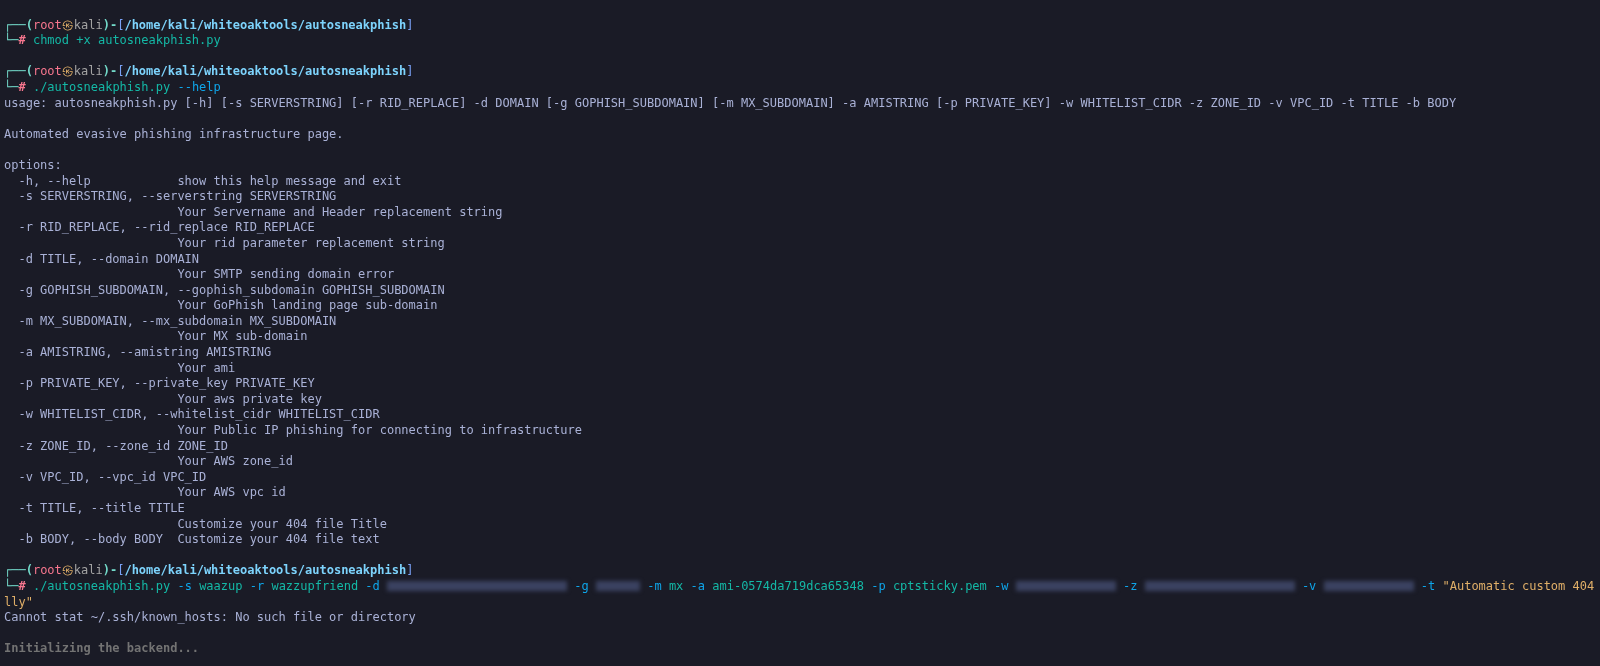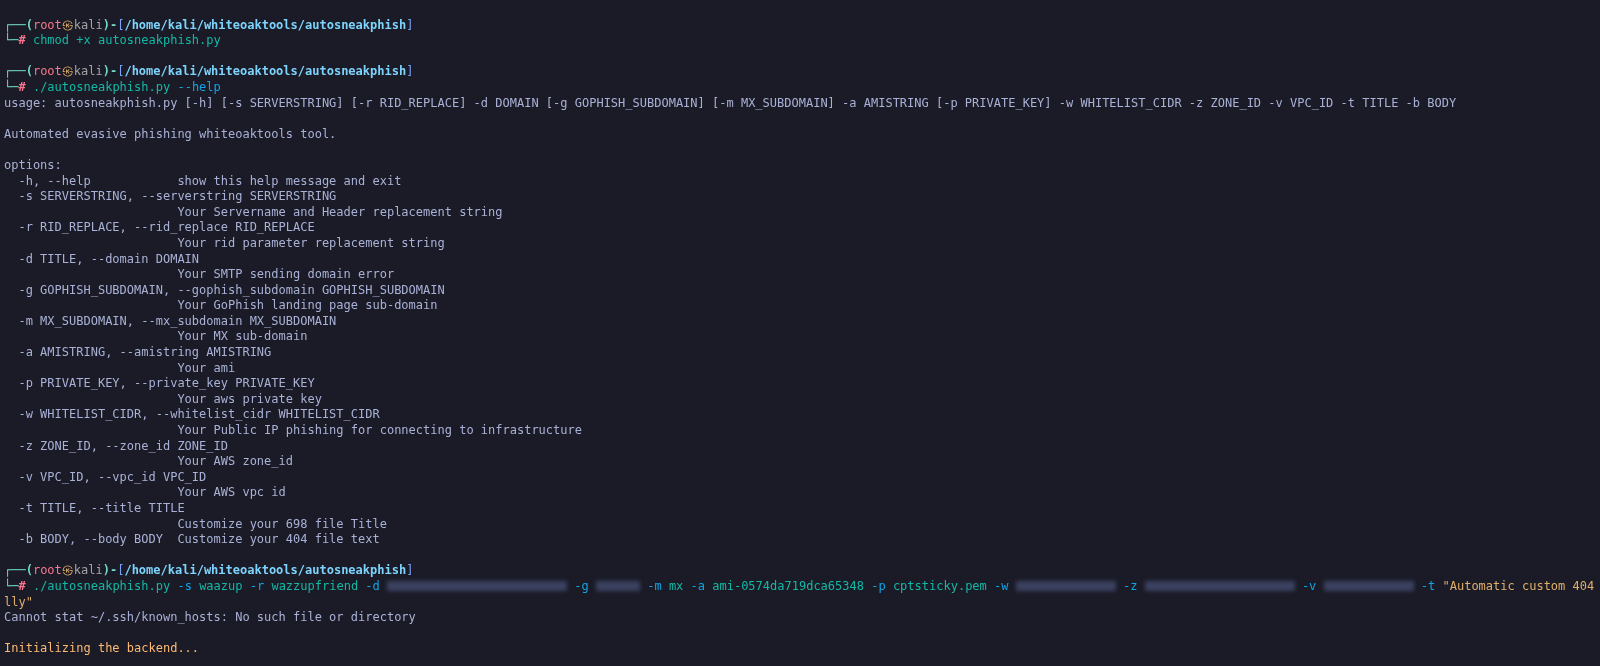--- a/index.html
+++ b/index.html
@@ -6,36 +6,36 @@
   .term{padding:2px 4px;white-space:pre}
   .p-user{color:#f7768e}
   .p-at  {color:#e0af68}
   .p-host{color:#a3a3a3}
   .p-brk {color:#73daca;font-weight:bold}
   .p-slb {color:#7aa2f7}
   .p-path{color:#7dd3fc;font-weight:bold}
   .p-dol {color:#f7768e;font-weight:bold}
   .cmd   {color:#14b8a6}
   .flag  {color:#0ea5e9}
-  .bold  {font-weight:normal;color:#fdba74}
+  .bold  {font-weight:bold;color:#737373}
   .quote {color:#e0af68}
   .redact{display:inline-block;height:10px;background:#3b4261;vertical-align:middle;filter:blur(2px)}
 </style>
 </head>
 <body>
 
 <div class="term">
 <span><span class="p-brk">┌──(</span><span class="p-user">root</span><span class="p-at">㉿</span><span class="p-host">kali</span><span class="p-brk">)-</span><span class="p-slb">[</span><span class="p-path">/home/kali/whiteoaktools/autosneakphish</span><span class="p-slb">]</span></span>
 <span><span class="p-brk">└─</span><span class="p-dol">#</span> <span class="cmd">chmod +x autosneakphish.py</span></span>
 
 <span><span class="p-brk">┌──(</span><span class="p-user">root</span><span class="p-at">㉿</span><span class="p-host">kali</span><span class="p-brk">)-</span><span class="p-slb">[</span><span class="p-path">/home/kali/whiteoaktools/autosneakphish</span><span class="p-slb">]</span></span>
 <span><span class="p-brk">└─</span><span class="p-dol">#</span> <span class="cmd">./autosneakphish.py</span> <span class="flag">--help</span></span>
 <span>usage: autosneakphish.py [-h] [-s SERVERSTRING] [-r RID_REPLACE] -d DOMAIN [-g GOPHISH_SUBDOMAIN] [-m MX_SUBDOMAIN] -a AMISTRING [-p PRIVATE_KEY] -w WHITELIST_CIDR -z ZONE_ID -v VPC_ID -t TITLE -b BODY</span>
 
-<span>Automated evasive phishing whiteoaktools tool.</span>
+<span>Automated evasive phishing infrastructure page.</span>
 
 <span>options:</span>
 <span>  -h, --help            show this help message and exit</span>
 <span>  -s SERVERSTRING, --serverstring SERVERSTRING</span>
 <span>                        Your Servername and Header replacement string</span>
 <span>  -r RID_REPLACE, --rid_replace RID_REPLACE</span>
 <span>                        Your rid parameter replacement string</span>
 <span>  -d TITLE, --domain DOMAIN</span>
 <span>                        Your SMTP sending domain error</span>
 <span>  -g GOPHISH_SUBDOMAIN, --gophish_subdomain GOPHISH_SUBDOMAIN</span>
@@ -46,21 +46,21 @@
 <span>                        Your ami</span>
 <span>  -p PRIVATE_KEY, --private_key PRIVATE_KEY</span>
 <span>                        Your aws private key</span>
 <span>  -w WHITELIST_CIDR, --whitelist_cidr WHITELIST_CIDR</span>
 <span>                        Your Public IP phishing for connecting to infrastructure</span>
 <span>  -z ZONE_ID, --zone_id ZONE_ID</span>
 <span>                        Your AWS zone_id</span>
 <span>  -v VPC_ID, --vpc_id VPC_ID</span>
 <span>                        Your AWS vpc id</span>
 <span>  -t TITLE, --title TITLE</span>
-<span>                        Customize your 698 file Title</span>
+<span>                        Customize your 404 file Title</span>
 <span>  -b BODY, --body BODY  Customize your 404 file text</span>
 
 <span><span class="p-brk">┌──(</span><span class="p-user">root</span><span class="p-at">㉿</span><span class="p-host">kali</span><span class="p-brk">)-</span><span class="p-slb">[</span><span class="p-path">/home/kali/whiteoaktools/autosneakphish</span><span class="p-slb">]</span></span>
 <span><span class="p-brk">└─</span><span class="p-dol">#</span> <span class="cmd">./autosneakphish.py</span> <span class="flag">-s</span> <span class="cmd">waazup</span> <span class="flag">-r</span> <span class="cmd">wazzupfriend</span> <span class="flag">-d</span> <span class="redact" style="width:180px"></span> <span class="flag">-g</span> <span class="redact" style="width:44px"></span> <span class="flag">-m</span> <span class="cmd">mx</span> <span class="flag">-a</span> <span class="cmd">ami-0574da719dca65348</span> <span class="flag">-p</span> <span class="cmd">cptsticky.pem</span> <span class="flag">-w</span> <span class="redact" style="width:100px"></span> <span class="flag">-z</span> <span class="redact" style="width:150px"></span> <span class="flag">-v</span> <span class="redact" style="width:90px"></span> <span class="flag">-t</span> <span class="quote">"Automatic custom 404 error"</span>  </span>
 <span class="quote">lly"</span>
 <span>Cannot stat ~/.ssh/known_hosts: No such file or directory</span>
 
 <span class="bold">Initializing the backend...</span>
 
 

